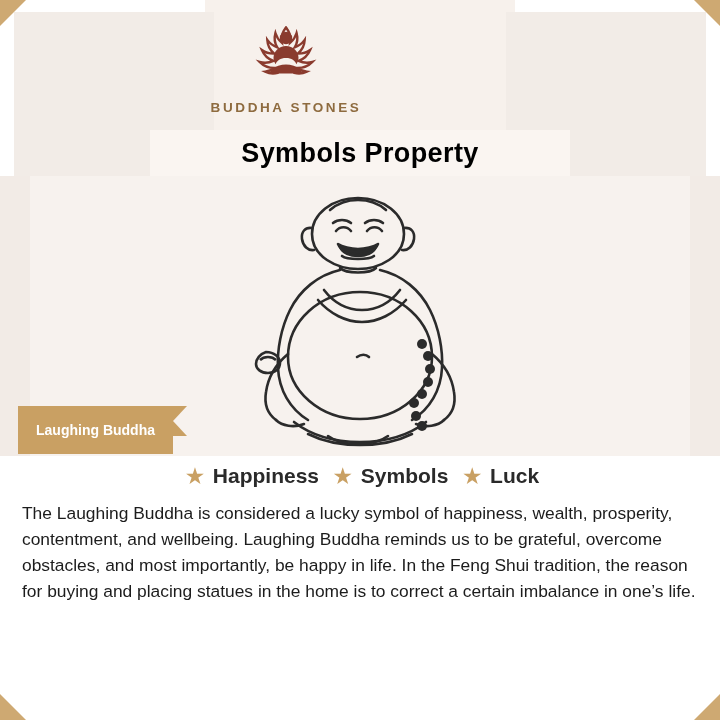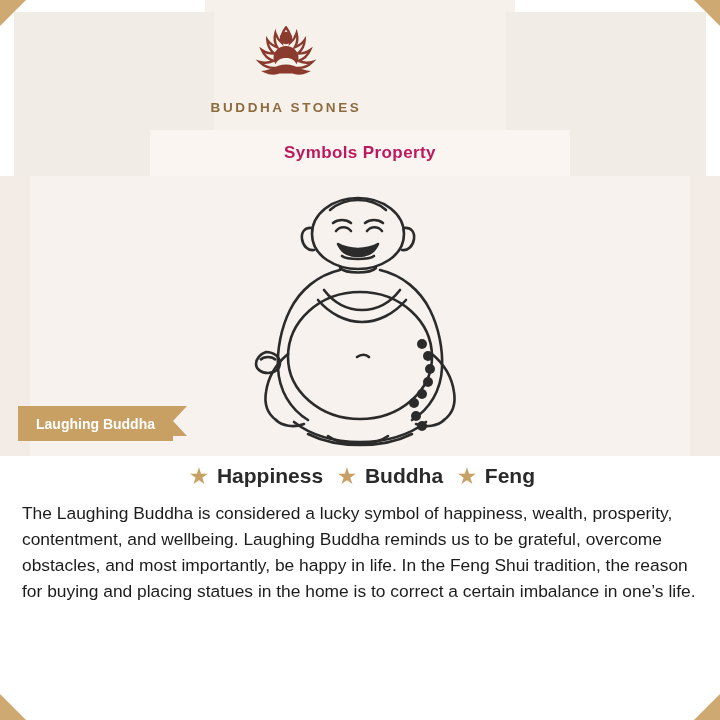--- a/index.html
+++ b/index.html
@@ -94,23 +94,23 @@
     left: 150px;
     width: 420px;
     height: 46px;
     background: #faf5f1;
     display: flex;
     align-items: center;
     justify-content: center;
     z-index: 6;
   }
   .title-text {
-    font-size: 17px;
+    font-size: 27px;
     font-weight: bold;
-    color: #be185d;
+    color: #000000;
     letter-spacing: 0.4px;
     font-family: "Liberation Sans", sans-serif;
   }
 
   
   .image-band {
     position: absolute;
     top: 176px;
     left: 0;
     width: 720px;
@@ -135,21 +135,21 @@
     align-items: center;
     justify-content: center;
     z-index: 4;
   }
 
   
   .label-tag {
     position: absolute;
     top: 406px;
     left: 18px;
-    height: 35px;
+    height: 48px;
     padding: 0 18px 0 18px;
     background: #c9a063;
     display: flex;
     align-items: center;
     z-index: 8;
   }
   .label-tag::after {
     content: "";
     position: absolute;
     top: 0;
@@ -320,22 +320,22 @@
       </g>
     </svg>
   </div>
 
   <div class="label-tag">
     <span class="label-tag-text">Laughing Buddha</span>
   </div>
 
   <div class="keywords">
     <span class="star">★</span><span class="kw">Happiness</span>
-    <span class="star">★</span><span class="kw">Buddha</span>
-    <span class="star">★</span><span class="kw">Feng</span>
+    <span class="star">★</span><span class="kw">Symbols</span>
+    <span class="star">★</span><span class="kw">Luck</span>
   </div>
 
   <div class="body-text">The Laughing Buddha is considered a lucky symbol of happiness, wealth, prosperity, contentment, and wellbeing. Laughing Buddha reminds us to be grateful, overcome obstacles, and most importantly, be happy in life. In the Feng Shui tradition, the reason for buying and placing statues in the home is to correct a certain imbalance in one’s life.</div>
 
   <div class="corner-bl"></div>
   <div class="corner-br"></div>
 
 </div>
 
 </body></html>

